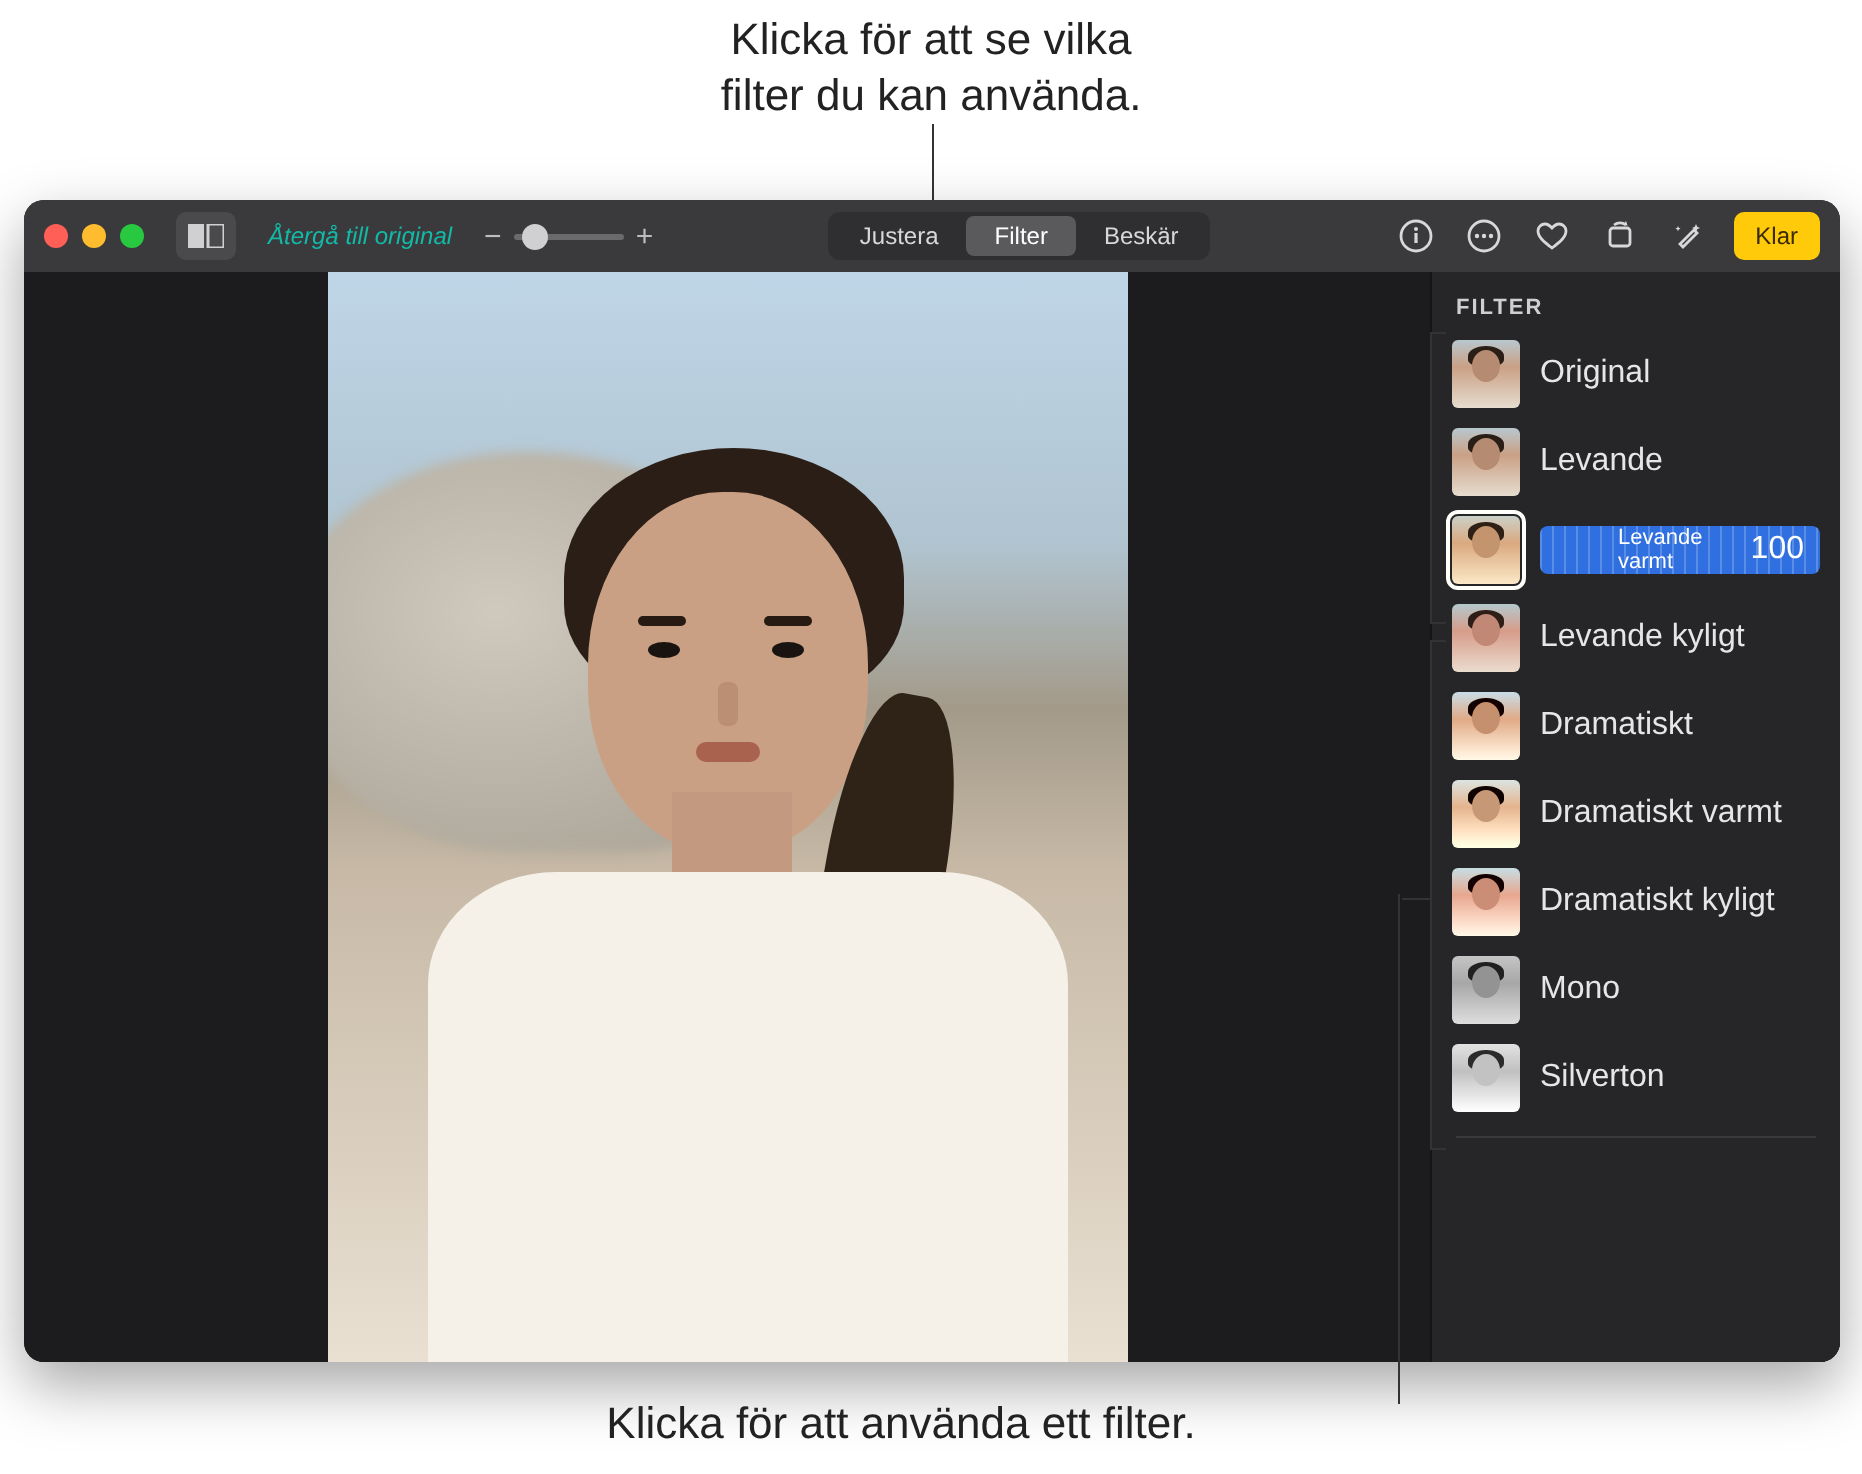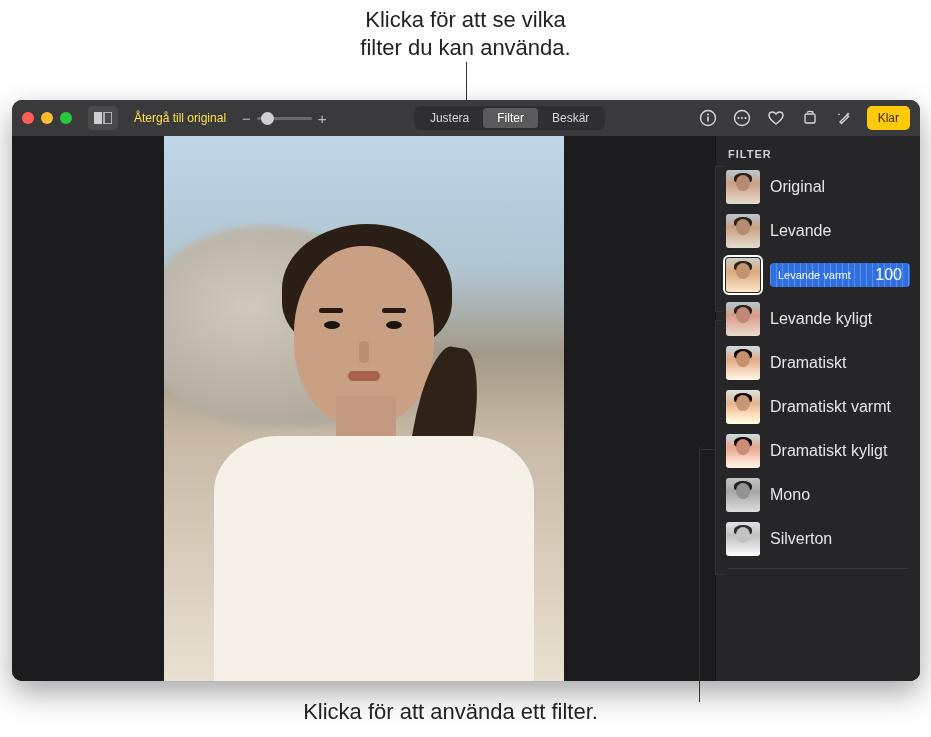--- a/index.html
+++ b/index.html
@@ -87,21 +87,22 @@
   .view-toggle {
     width: 30px;
     background: #4a4a4c;
     display:flex; align-items:center; justify-content:center;
   }
   .view-toggle svg { display:block; }
 
   .revert {
     padding: 0 10px;
     background: transparent;
-    color: #fde047;
+    color: #14b8a6;
+    font-style: italic;
   }
 
   .zoom-group {
     display: flex; align-items: center; gap: 6px;
     color: #bdbdbf;
     font-size: 15px;
   }
   .zoom-sign { cursor: pointer; user-select: none; }
   .zoom-track {
     width: 55px; height: 3px; background: #6a6a6c; border-radius: 2px;
@@ -302,20 +303,21 @@
   }
   .slider-pill .ticks {
     position:absolute; inset:0;
     background: repeating-linear-gradient(90deg, rgba(255,255,255,0.35) 0 1px, transparent 1px 6px);
     opacity: 0.6;
   }
   .slider-pill .lbl {
     position: relative;
     font-size: 11px; color: #fff;
     flex:1;
+    padding-left:31px;
   }
   .slider-pill .val {
     position: relative;
     font-size: 16px; color: #fff;
   }
   .sep {
     height: 1px; background: #3a3a3c; margin: 10px 4px 0 4px;
   }
 
   

